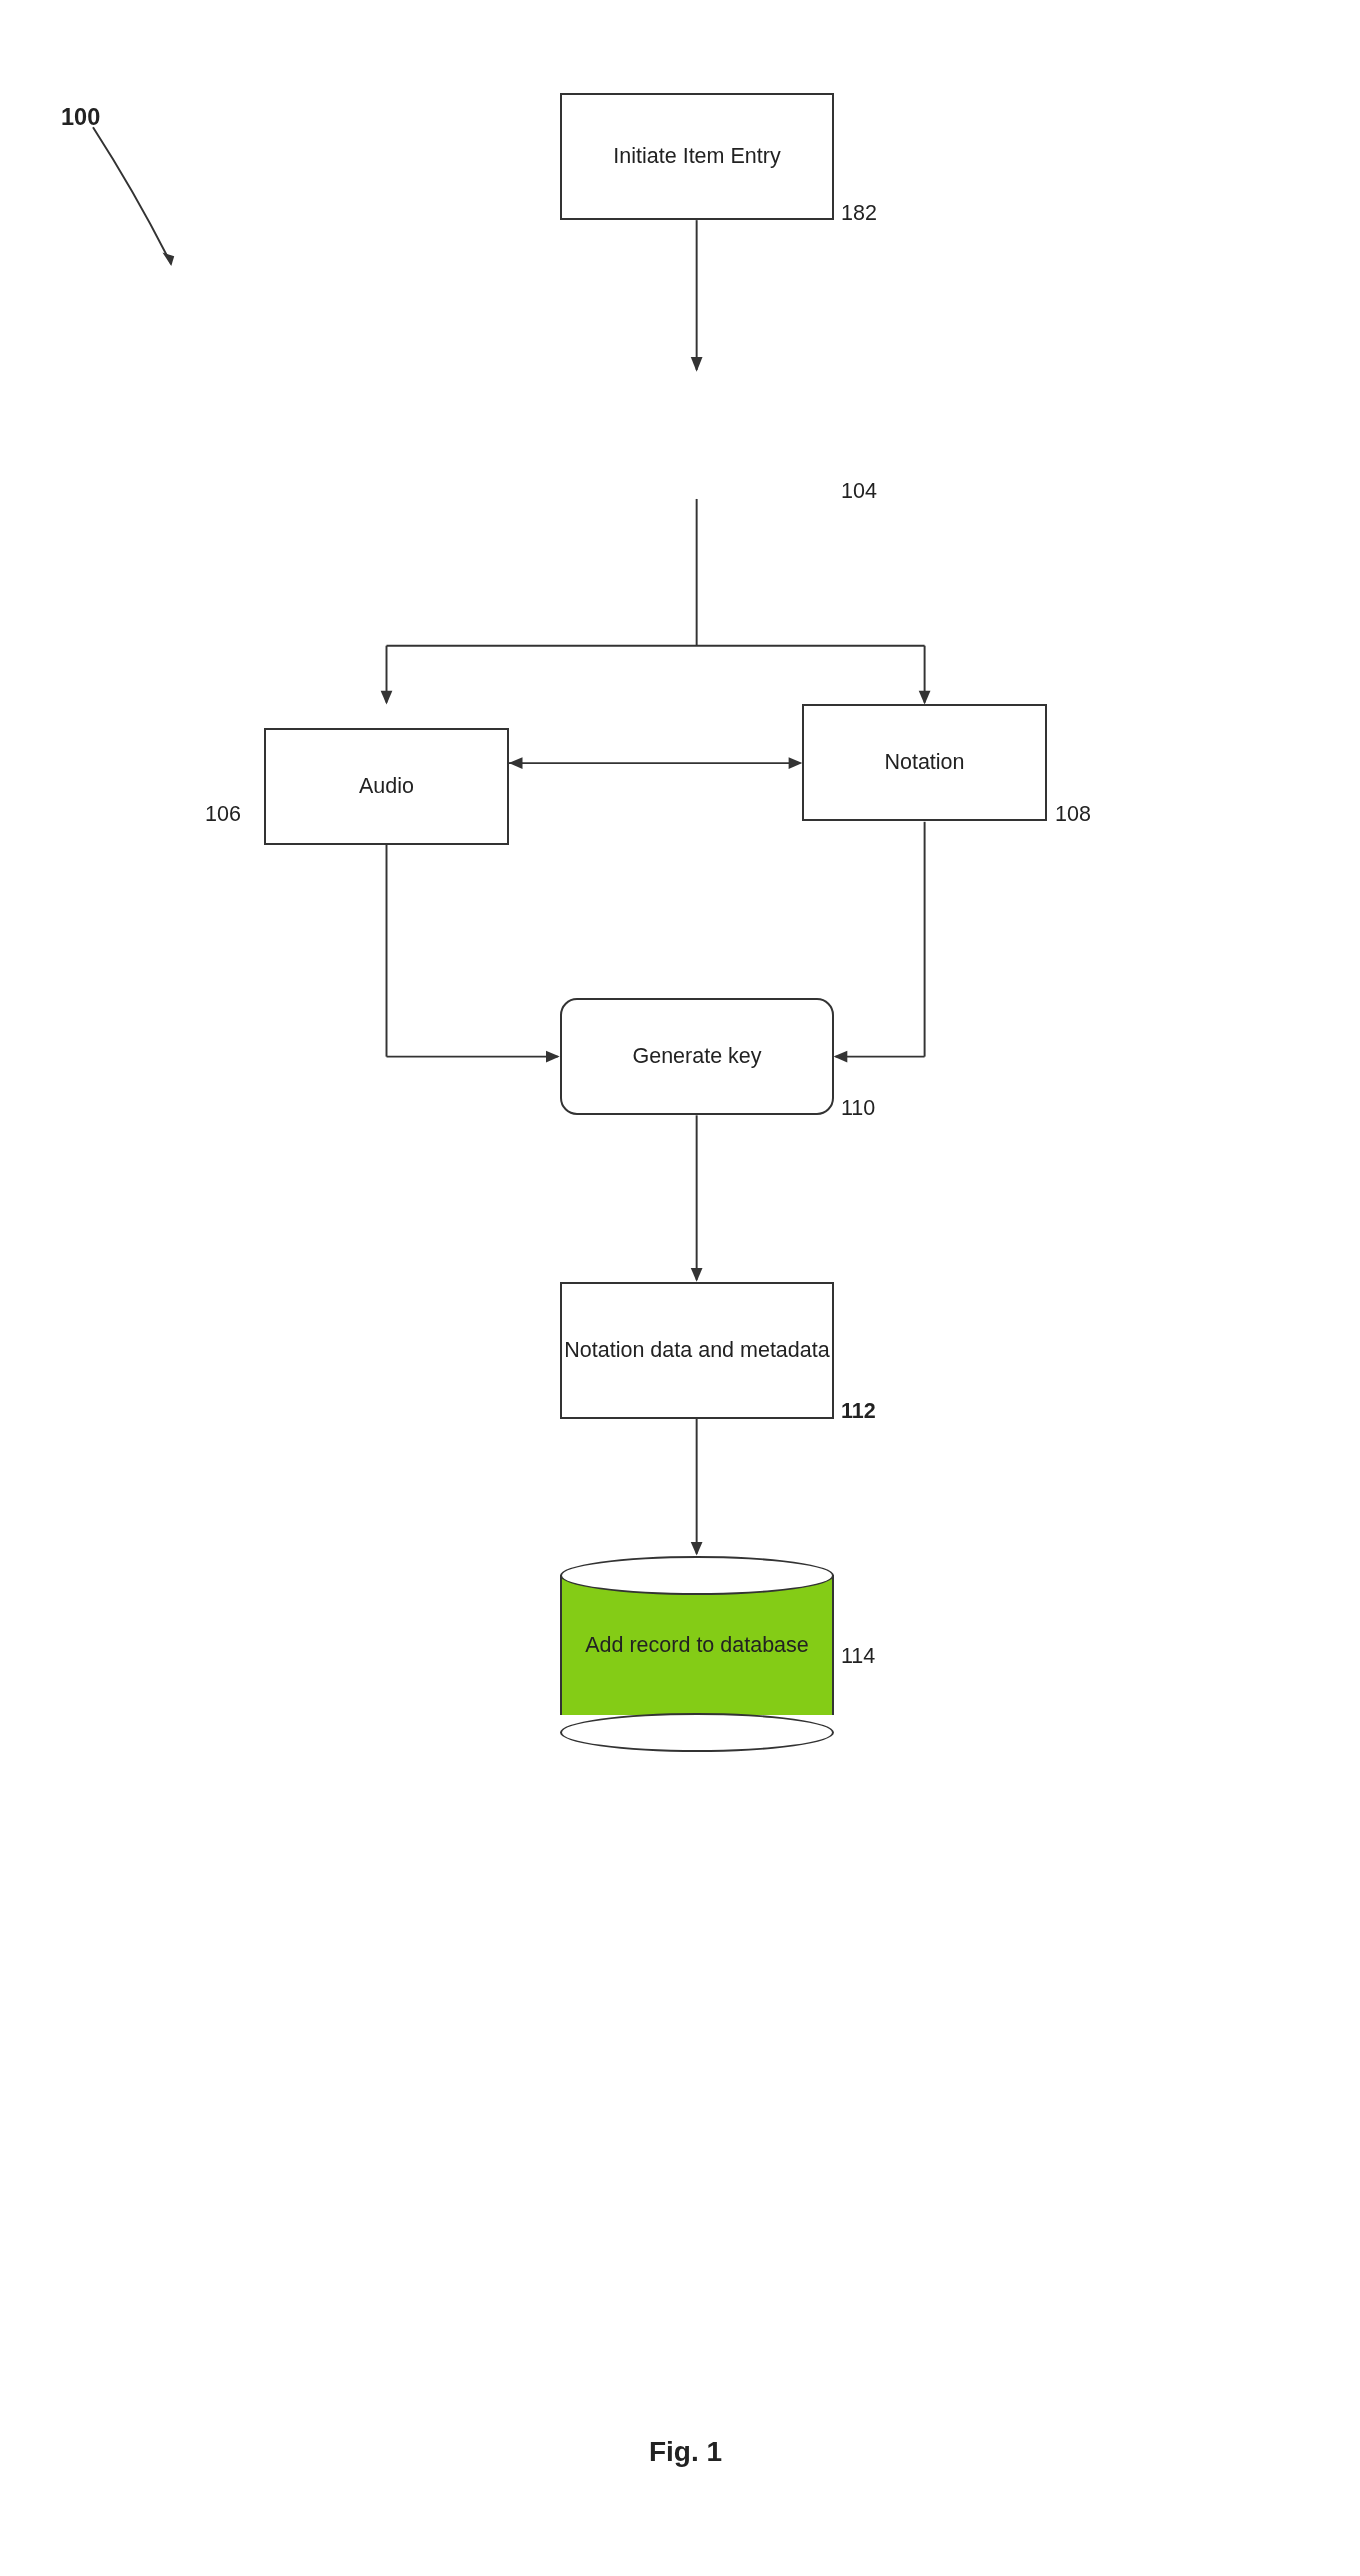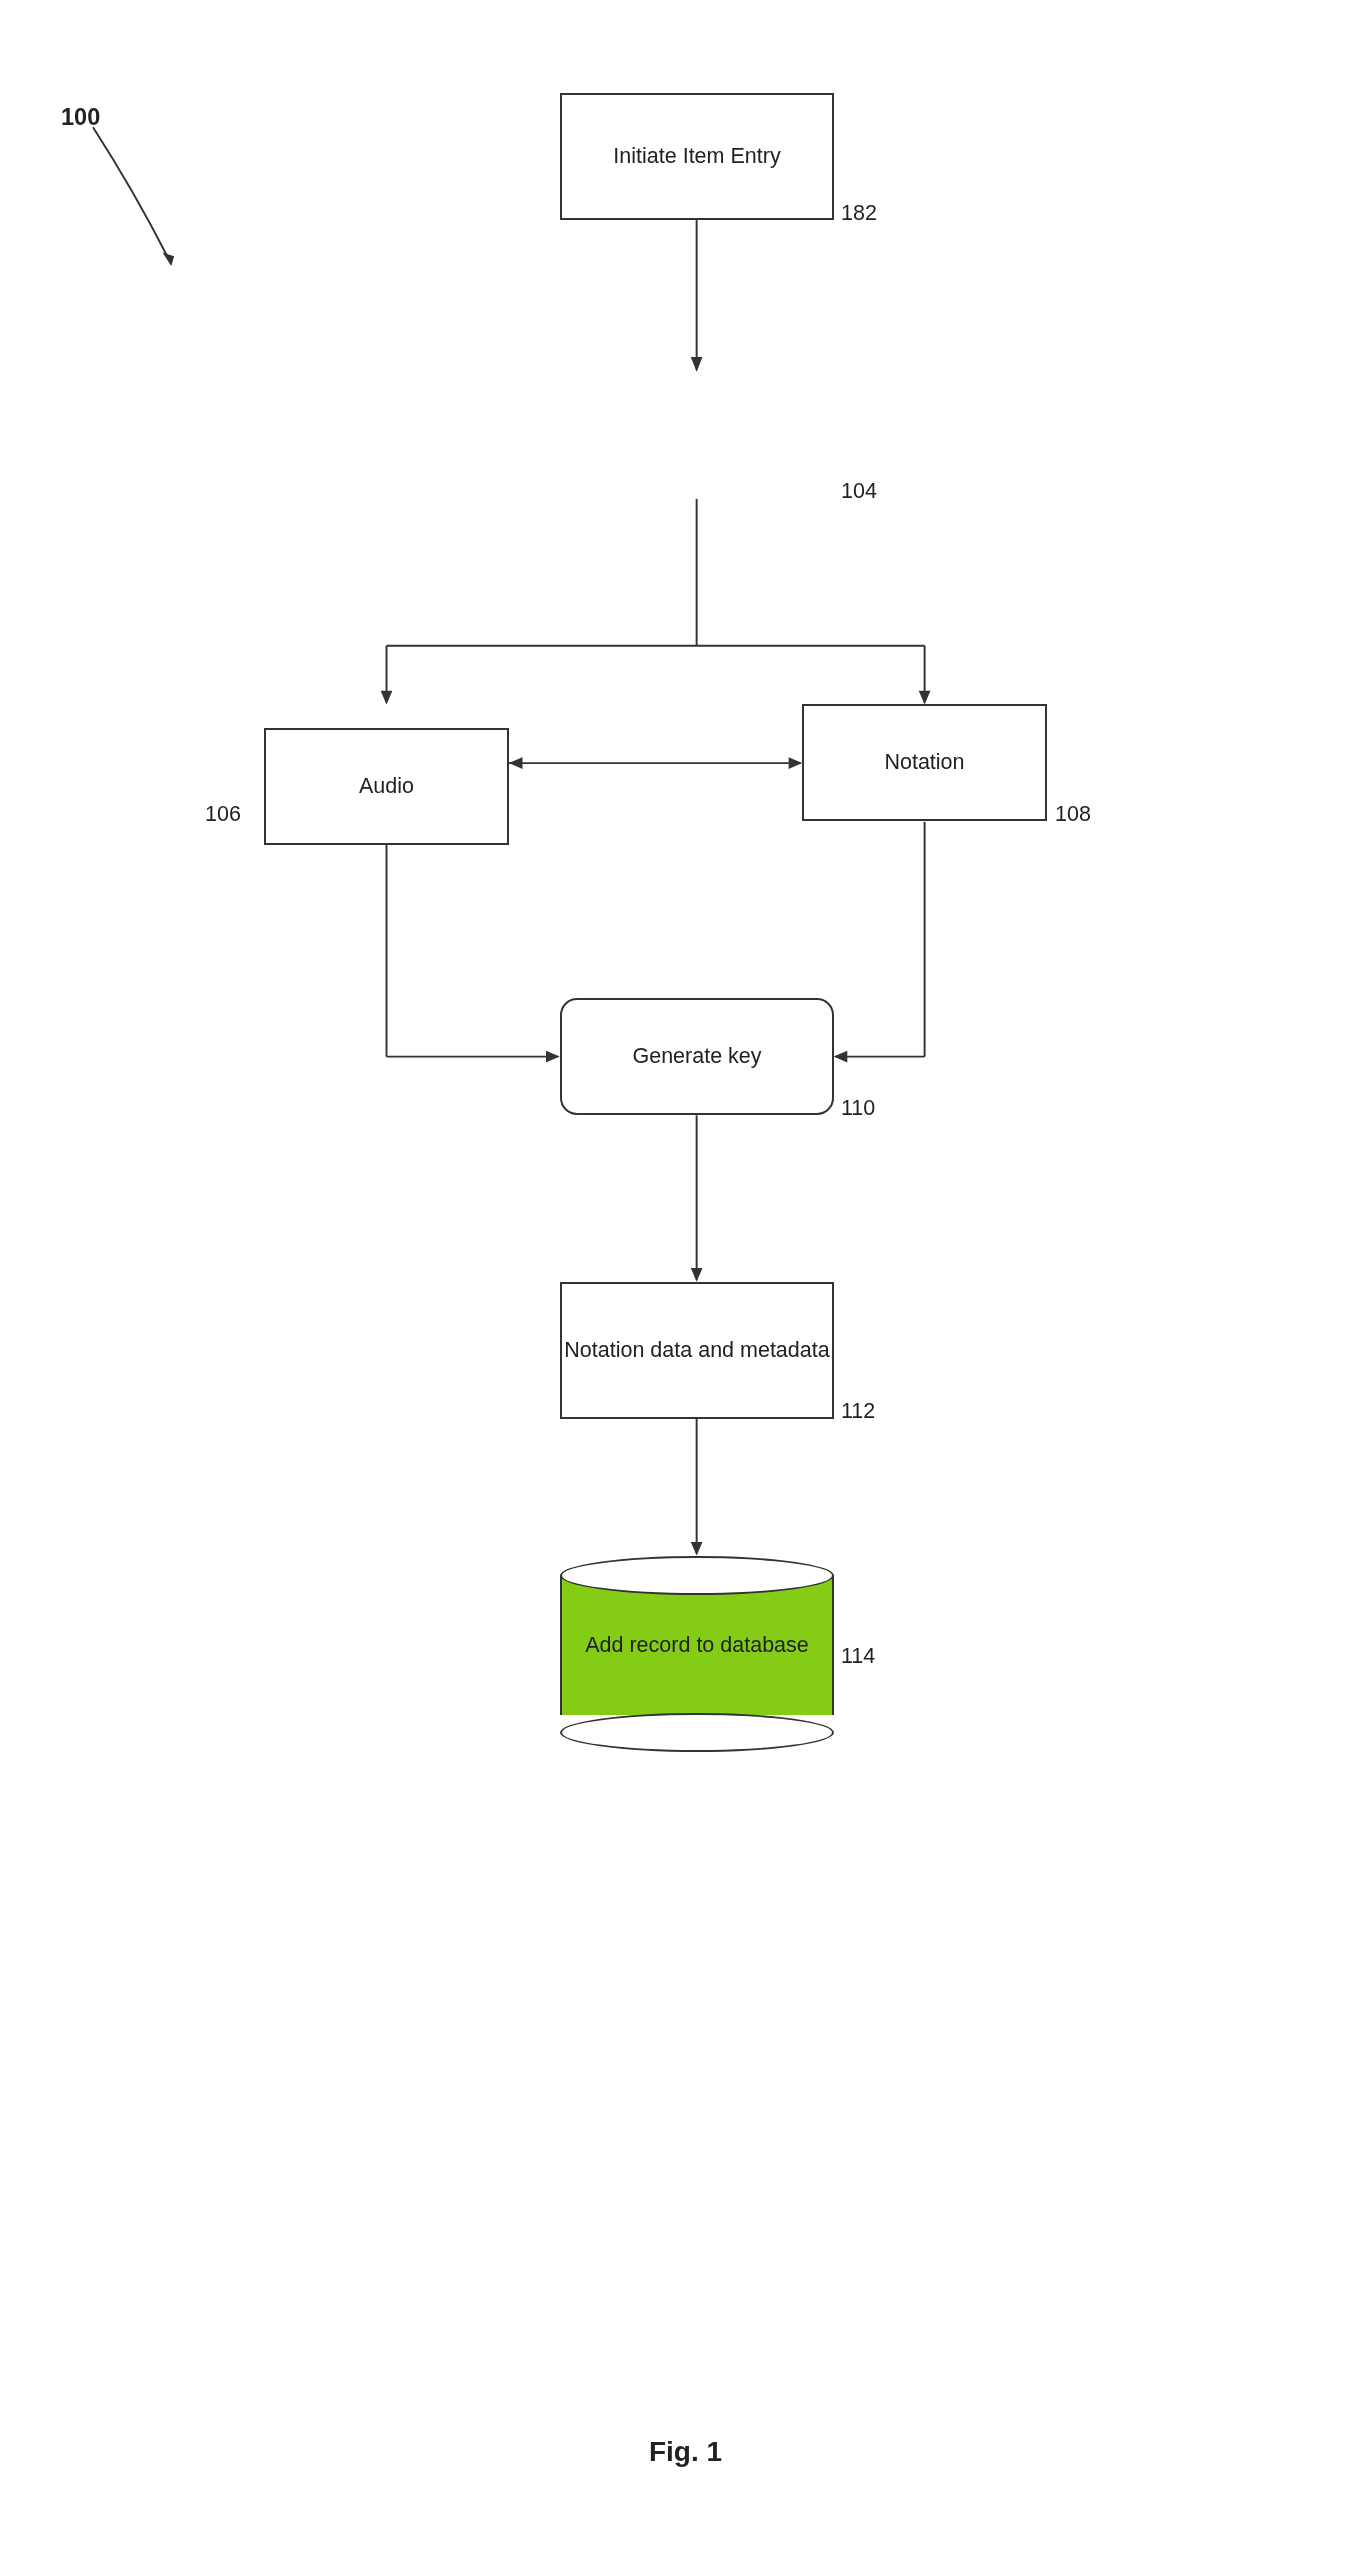--- a/index.html
+++ b/index.html
@@ -129,21 +129,21 @@
   <span class="node-label" style="left:1055px; top:802px;">108</span>
 
   <div class="flow-box" style="left:560px; top:998px; width:274px; height:117px;border-radius:17px;">
     <span>Generate key</span>
   </div>
   <span class="node-label" style="left:841px; top:1096px;">110</span>
 
   <div class="flow-box" style="left:560px; top:1282px; width:274px; height:137px;">
     <span>Notation data and metadata</span>
   </div>
-  <span class="node-label" style="left:841px; top:1399px;">112</span>
+  <span class="node-label" style="left:841px; top:1399px;font-weight:bold;">112</span>
 
   <div style="position:absolute; left:560px; top:1556px; width:274px; height:196px; display:flex; flex-direction:column; align-items:stretch;">
 
     <div style="height:39px; border: 2px solid #333; border-radius: 50%; background:#fff; position:relative; z-index:2;"></div>
 
     <div style="flex:1; border-left:2px solid #333; border-right:2px solid #333; background:#84cc16; display:flex; align-items:center; justify-content:center; text-align:center; font-size:21.5px; color:#222; line-height:1.4; margin-top:-19.6px; padding-top:19.6px; padding-bottom:19.6px; z-index:1;">
       <span>Add record to database</span>
     </div>
 
     <div style="height:39px; border: 2px solid #333; border-radius: 50%; background:#fff; position:relative; z-index:2; margin-top:-2px;"></div>

